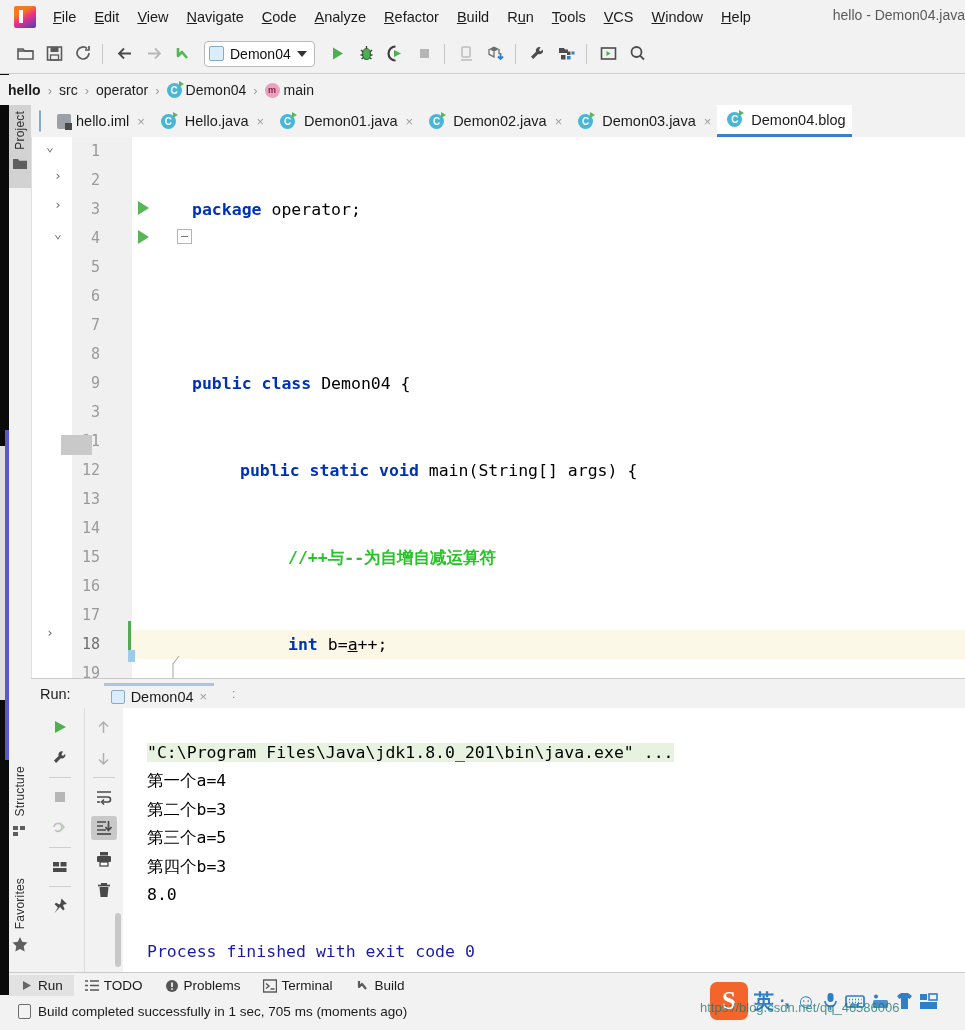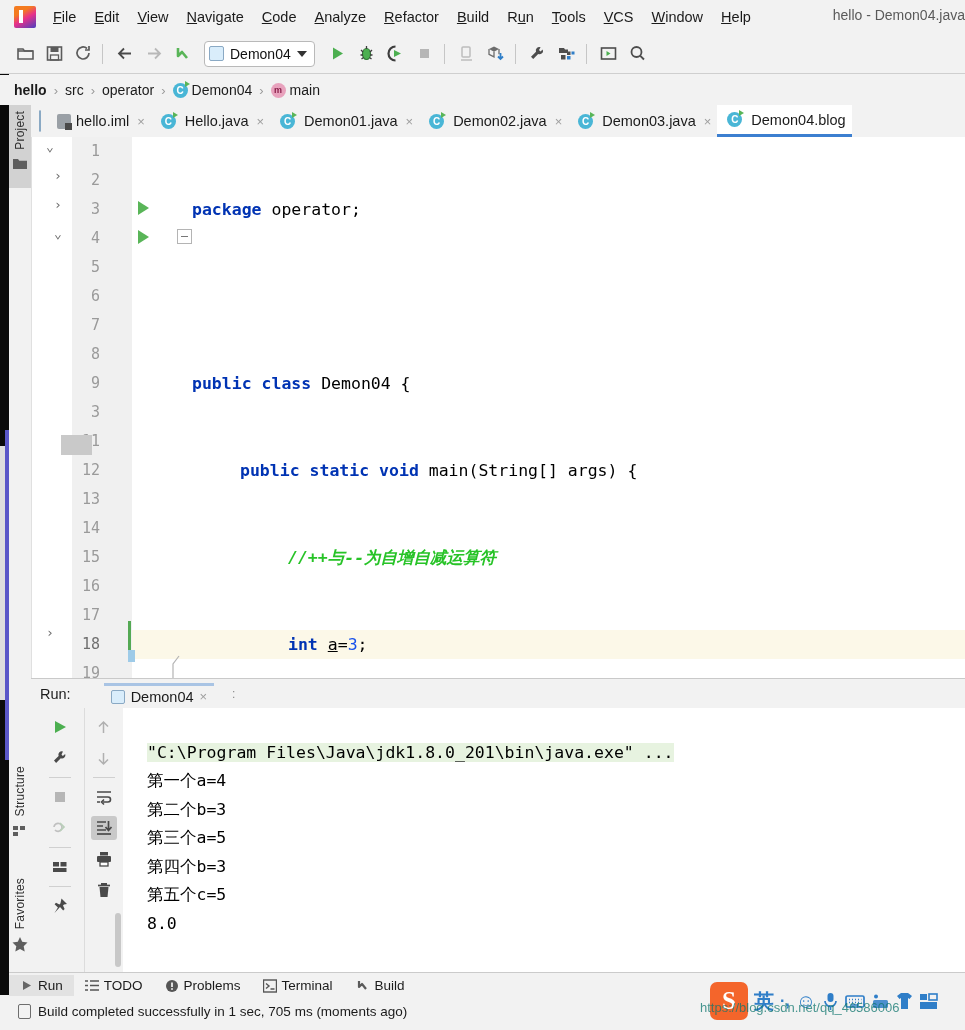--- a/index.html
+++ b/index.html
@@ -39,21 +39,21 @@
   .tb-sep { width:1px; height:20px; background:#c6c6c6; margin:0 6px; }
   .run-combo { display:flex; align-items:center; height:26px; border:1px solid #b9b9b9;
                border-radius:4px; background:#fff; padding:0 7px 0 4px; margin-left:8px; gap:6px; }
   .run-combo .lbl { font-size:14px; color:#111; }
   .cfg-ico { width:15px; height:15px; border:1.5px solid #8aa9c4; background:#d9edfb; border-radius:2px; }
   .caret { width:0;height:0;border-left:5px solid transparent;border-right:5px solid transparent;
            border-top:6px solid #333; }
 
   
   .crumbs { position:absolute; left:0; top:75px; width:857px; height:30px; background:#f2f2f2;
-            display:flex; align-items:center; padding-left:14px; gap:3px; }
+            display:flex; align-items:center; padding-left:8px; gap:3px; }
   .crumb { font-size:14px; color:#1b1b1b; }
   .crumb.bold { font-weight:bold; }
   .crumb-sep { color:#9a9a9a; font-size:13px; margin:0 4px; }
   .ico-class { width:15px;height:15px;border-radius:50%;background:#49b6d6;color:#fff;font-size:10px;
                display:inline-flex;align-items:center;justify-content:center;font-weight:bold;
                position:relative; margin-right:4px;}
   .ico-class::after{content:"";position:absolute;right:-2px;top:-2px;width:0;height:0;
                border-left:5px solid #59b558;border-top:3px solid transparent;border-bottom:3px solid transparent;}
   .ico-method { width:15px;height:15px;border-radius:50%;background:#e8a2bd;color:#8a1f4a;font-size:9px;
                display:inline-flex;align-items:center;justify-content:center;font-weight:bold; margin-right:4px;}
@@ -90,21 +90,21 @@
   .gutter-hl { position:absolute; left:40px; width:60px; height:29px; background:#fcf8e8; }
   .run-arrow { position:absolute; left:106px; width:0;height:0;
                border-left:11px solid #59b558;border-top:7px solid transparent;border-bottom:7px solid transparent; }
   .code { position:absolute; left:103px; top:0; width:831px; height:541px;
           font-family:"DejaVu Sans Mono", monospace; font-size:16.5px; line-height:29px;
           white-space:pre; color:#000; }
   .code .row { height:29px; padding-left:57px; }
   .kw { color:#0033b3; font-weight:600; }
   .num { color:#1750eb; }
   .str { color:#067d17; }
-  .cmt { color:#27c327; font-style:italic; font-weight:bold; }
+  .cmt { color:#27c327; font-weight:bold; }
   .fld { color:#9b3ea8; font-style:italic; }
   .und { text-decoration:underline; }
   .line-hl { position:absolute; left:100px; width:834px; height:29px; background:#fcf8e8; }
   .fold-mark { position:absolute; left:145px; width:15px; height:15px; border:1px solid #b4b4b4;
                background:#fff; }
   .fold-mark::after{content:"";position:absolute;left:3px;top:6px;width:7px;height:1px;background:#777;}
   .change-bar { position:absolute; left:96px; width:3px; background:#54a954; }
   .chev { position:absolute; font-size:13px; color:#6b6b6b; font-family:"DejaVu Sans Mono", monospace;}
   .fold-brace { position:absolute; left:140px; width:14px; height:24px; }
 
@@ -414,21 +414,20 @@
     <svg class="fold-brace" style="top:518px;" viewBox="0 0 14 24">
         <path d="M7 1L1 9v14" fill="none" stroke="#b4b4b4" stroke-width="1.2"></path>
       </svg>
 
     <div class="code">
       <div class="row"><span class="kw">package</span> operator;</div>
       <div class="row"></div>
       <div class="row"><span class="kw">public class</span> Demon04 {</div>
       <div class="row" style="padding-left:105px;"><span class="kw">public static void</span> main(String[] args) {</div>
       <div class="row cmt" style="padding-left:153px;">//++与--为自增自减运算符</div>
-      <div class="row" style="padding-left:153px;"><span class="kw">int</span> <span class="und">a</span>=<span class="num">3</span>;</div>
       <div class="row" style="padding-left:153px;"><span class="kw">int</span> b=<span class="und">a</span>++;</div>
       <div class="row cmt" style="padding-left:153px;">//a++，++在后，即a=a+1隐藏在上一行代码之后,在b=a之后将a自增</div>
       <div class="row" style="padding-left:153px;">System.<span class="fld">out</span>.println(<span class="str">"第一个a="</span>+<span class="und">a</span>);</div>
       <div class="row" style="padding-left:153px;">System.<span class="fld">out</span>.println(<span class="str">"第二个b="</span>+b);</div>
       
       
       
       
       
       
@@ -526,21 +525,21 @@
             <path d="M3 4.5h12" stroke="#4a4a4a" stroke-width="1.7"></path>
             <path d="M4.5 6h9l-1 10h-7z" fill="#4a4a4a"></path>
           </svg>
       </div>
     </div>
 
     <div class="con-scroll"></div>
 
     <div class="console">
 <span class="con-cmd">"C:\Program Files\Java\jdk1.8.0_201\bin\java.exe" ...</span>
-<div>第一个a=4</div><div>第二个b=3</div><div>第三个a=5</div><div>第四个b=3</div><div>第五个c=5</div><div>8.0</div><div>&nbsp;</div><div class="con-blue">Process finished with exit code 0</div>
+<div>第一个a=4</div><div>第二个b=3</div><div>第三个a=5</div><div>第四个b=3</div><div>8.0</div><div>&nbsp;</div><div class="con-blue">Process finished with exit code 0</div>
     </div>
   </div>
 
   <div class="bottombar" id="bottombar">
       <div class="bbtn active">
         <span style="display: flex;">
           <svg width="13" height="13" viewBox="0 0 13 13">
             <path d="M3 2l8 4.5L3 11z" fill="#666"></path>
           </svg>
         </span>

